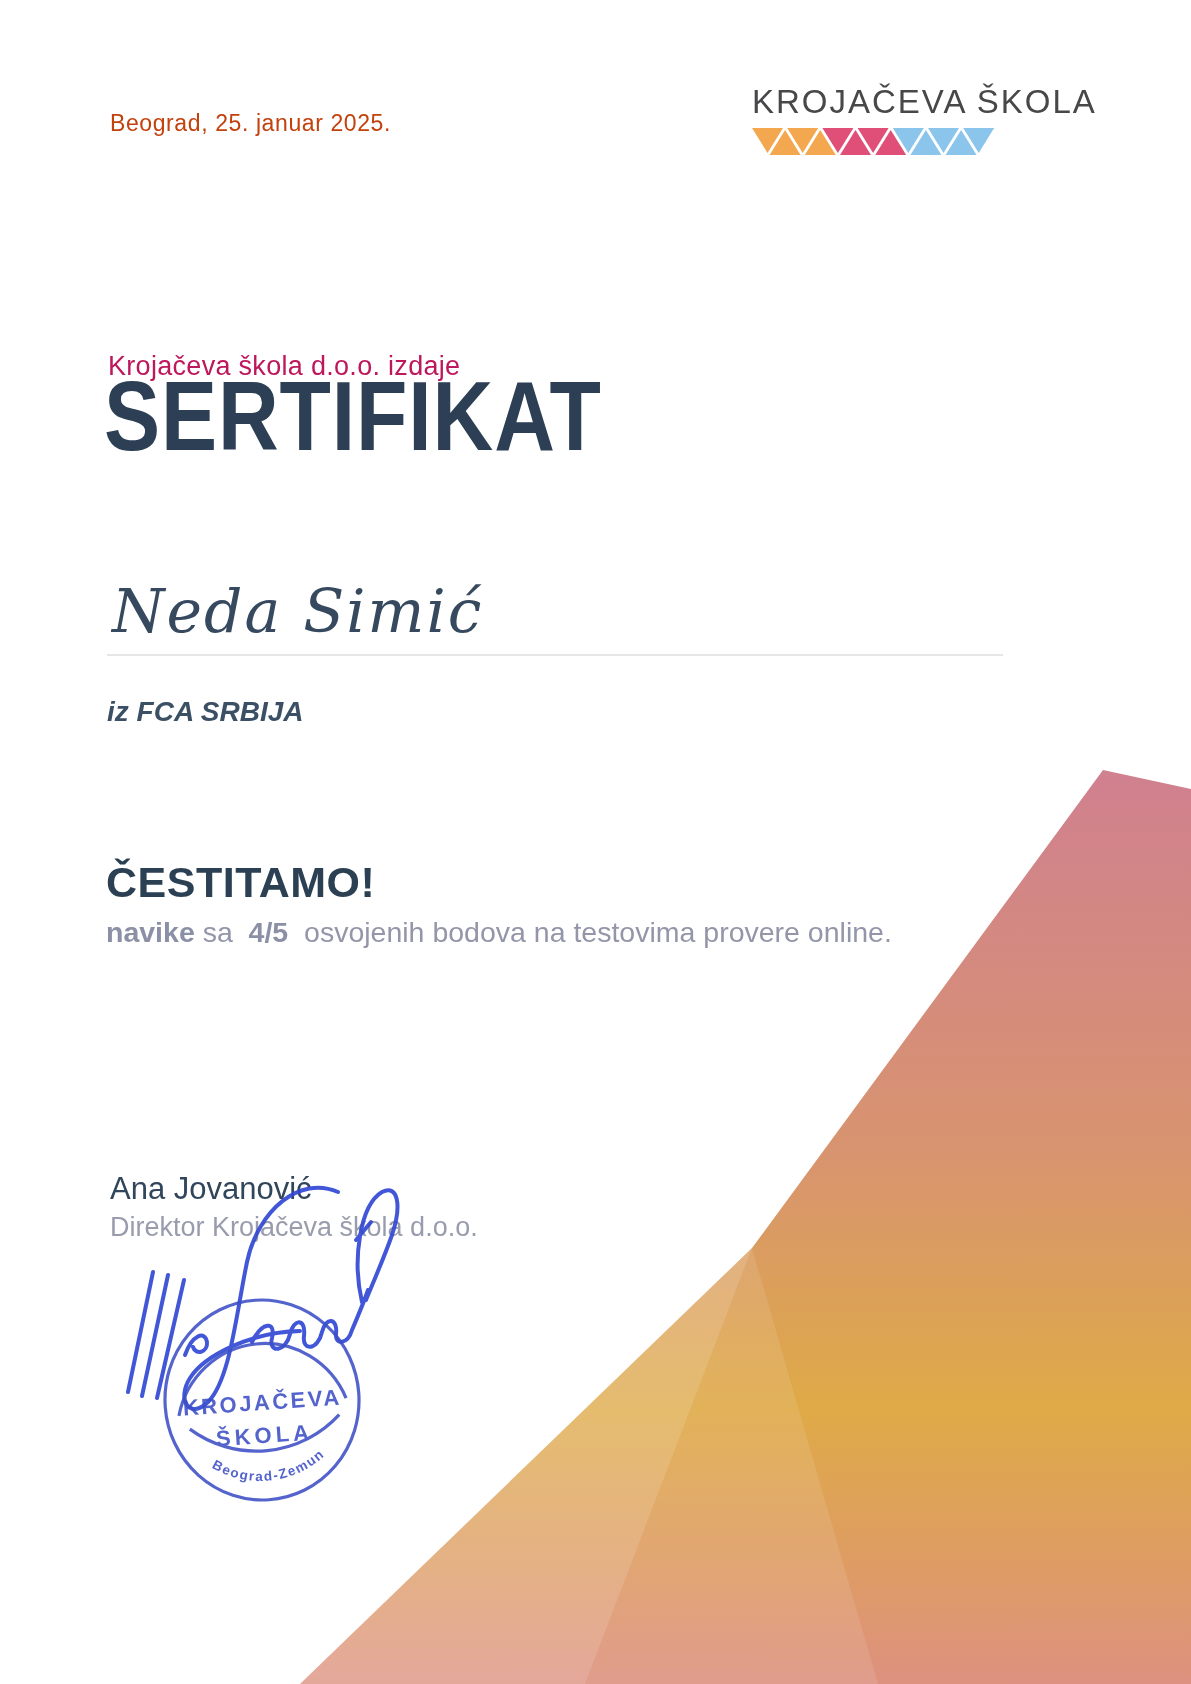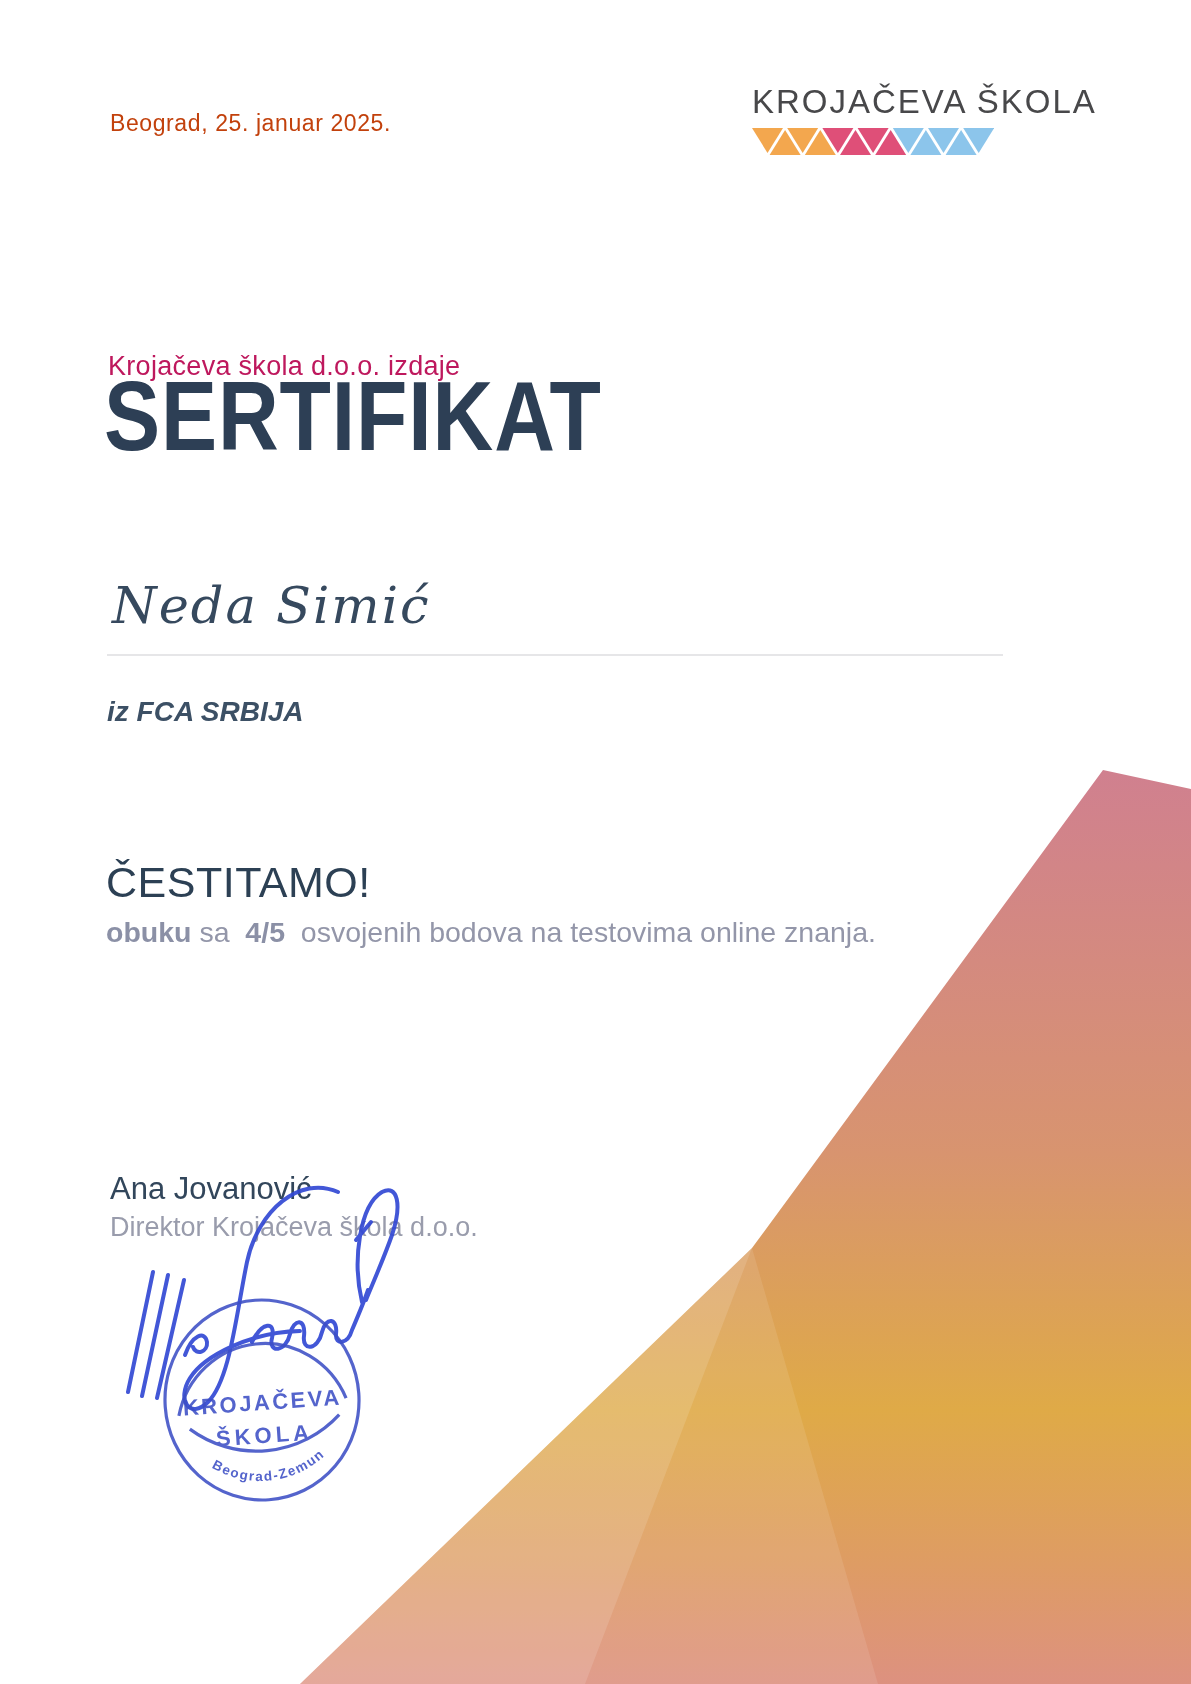--- a/index.html
+++ b/index.html
@@ -12,24 +12,24 @@
   .content{position:absolute;left:0;top:0;width:100%;height:100%;z-index:1;}
   .abs{position:absolute;}
   .date{left:110px;top:110px;font-size:23px;letter-spacing:.6px;color:#c2410c;}
   .logo{left:752px;top:68px;width:330px;}
   .logo-name{font-size:33px;letter-spacing:2px;color:#48484A;white-space:nowrap;margin-top:15px;}
   .logo-band{margin-top:7px;display:block;}
   .issuer{left:108px;top:351px;font-size:27px;font-weight:500;color:#be185d;letter-spacing:.3px;}
   .title{left:104px;top:366px;font-size:99px;font-weight:800;color:#2D3F55;
          transform:scaleX(.85);transform-origin:left top;line-height:1;letter-spacing:1px;}
   .name{left:112px;top:576px;font-family:"DejaVu Serif",serif;font-style:italic;
-        font-size:51px;color:#36495E;letter-spacing:2px;}
+        font-size:60px;color:#36495E;letter-spacing:2px;}
   .name-underline{left:107px;top:654px;width:896px;height:2px;background:#E6E6E8;}
   .affil{left:107px;top:696px;font-size:28px;font-style:italic;font-weight:600;color:#3C5065;}
-  .congrats{left:106px;top:858px;font-size:43px;font-weight:400;color:#2C4054;letter-spacing:.5px;}
+  .congrats{left:106px;top:858px;font-size:43px;font-weight:700;color:#2C4054;letter-spacing:.5px;}
   .body-par{left:106px;top:910px;font-size:28.5px;line-height:45px;color:#9396A9;}
   .body-par .line{white-space:pre-wrap;}
   .body-par .b{font-weight:700;color:#8B90A6;}
   .signer-name{left:110px;top:1171px;font-size:31px;font-weight:500;color:#32465B;}
   .signer-title{left:110px;top:1212px;font-size:27px;color:#999CAC;}
   .sig-svg{position:absolute;left:80px;top:1170px;z-index:2;}
   .stamp-text{font-family:"Liberation Sans",sans-serif;font-weight:700;}
 </style>
 </head>
 <body>
@@ -76,21 +76,21 @@
 
     <div class="abs issuer">Krojačeva škola d.o.o. izdaje</div>
     <div class="abs title">SERTIFIKAT</div>
 
     <div class="abs name">Neda Simić</div>
     <div class="abs name-underline"></div>
     <div class="abs affil">iz FCA SRBIJA</div>
 
     <div class="abs congrats">ČESTITAMO!</div>
     <div class="abs body-par">
-      <div class="line"><span class="b">obuku</span><span> sa  </span><span class="b">4/5</span><span>  osvojenih bodova na testovima online znanja.</span></div>
+      <div class="line"><span class="b">navike</span><span> sa  </span><span class="b">4/5</span><span>  osvojenih bodova na testovima provere online.</span></div>
     </div>
 
     <div class="abs signer-name">Ana Jovanović</div>
     <div class="abs signer-title">Direktor Krojačeva škola d.o.o.</div>
   </div>
 
   <svg class="sig-svg" width="340" height="350" viewBox="80 1170 340 350" aria-hidden="true">
     <g fill="none" stroke-linecap="round" stroke-width="4" opacity="0.92" stroke="#3349D4">
       <path d="M 128,1392 L 153,1272 M 142,1396 L 168,1275 M 157,1398 L 184,1280"></path>
       <path d="M 185,1355 C 192,1335 205,1330 207,1342 C 208,1352 196,1356 193,1347"></path>

